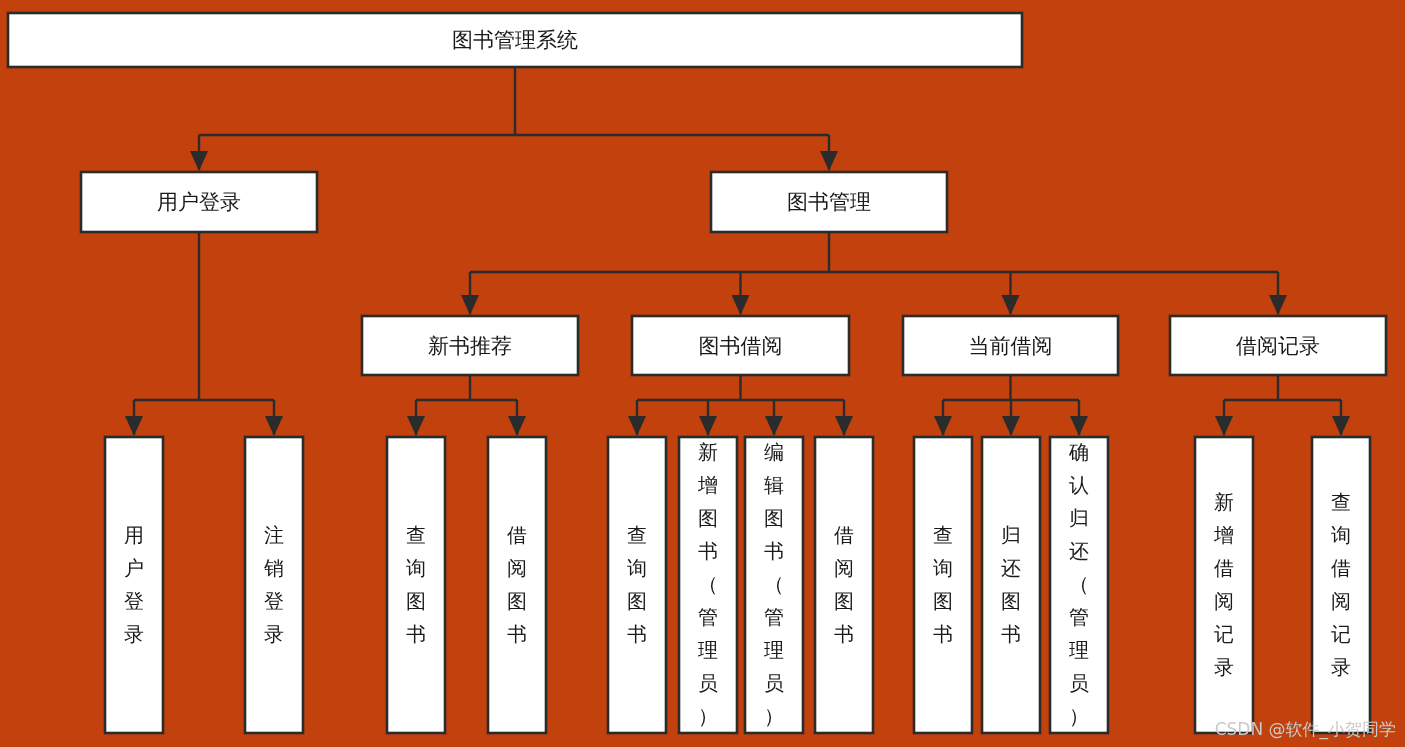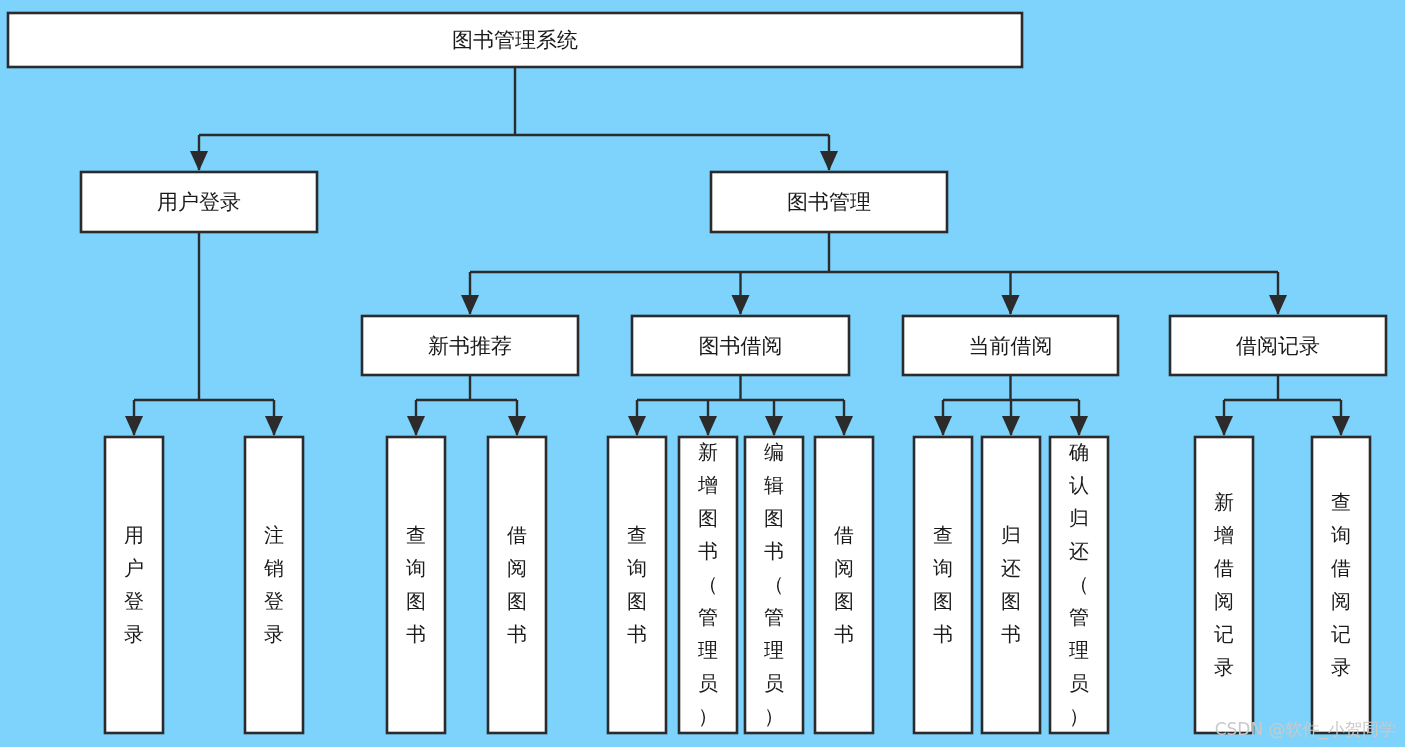--- a/index.html
+++ b/index.html
@@ -8,21 +8,21 @@
     padding: 0;
     background: #ffffff;
   }
   body {
     font-family: "DejaVu Sans", "Liberation Sans", sans-serif;
   }
   #diagram-root {
     position: relative;
     width: 1405px;
     height: 747px;
-    background: #7dd3fc;
+    background: #c2410c;
     overflow: hidden;
   }
   svg#tree-svg {
     position: absolute;
     left: 0;
     top: 0;
     width: 1405px;
     height: 747px;
     display: block;
   }

